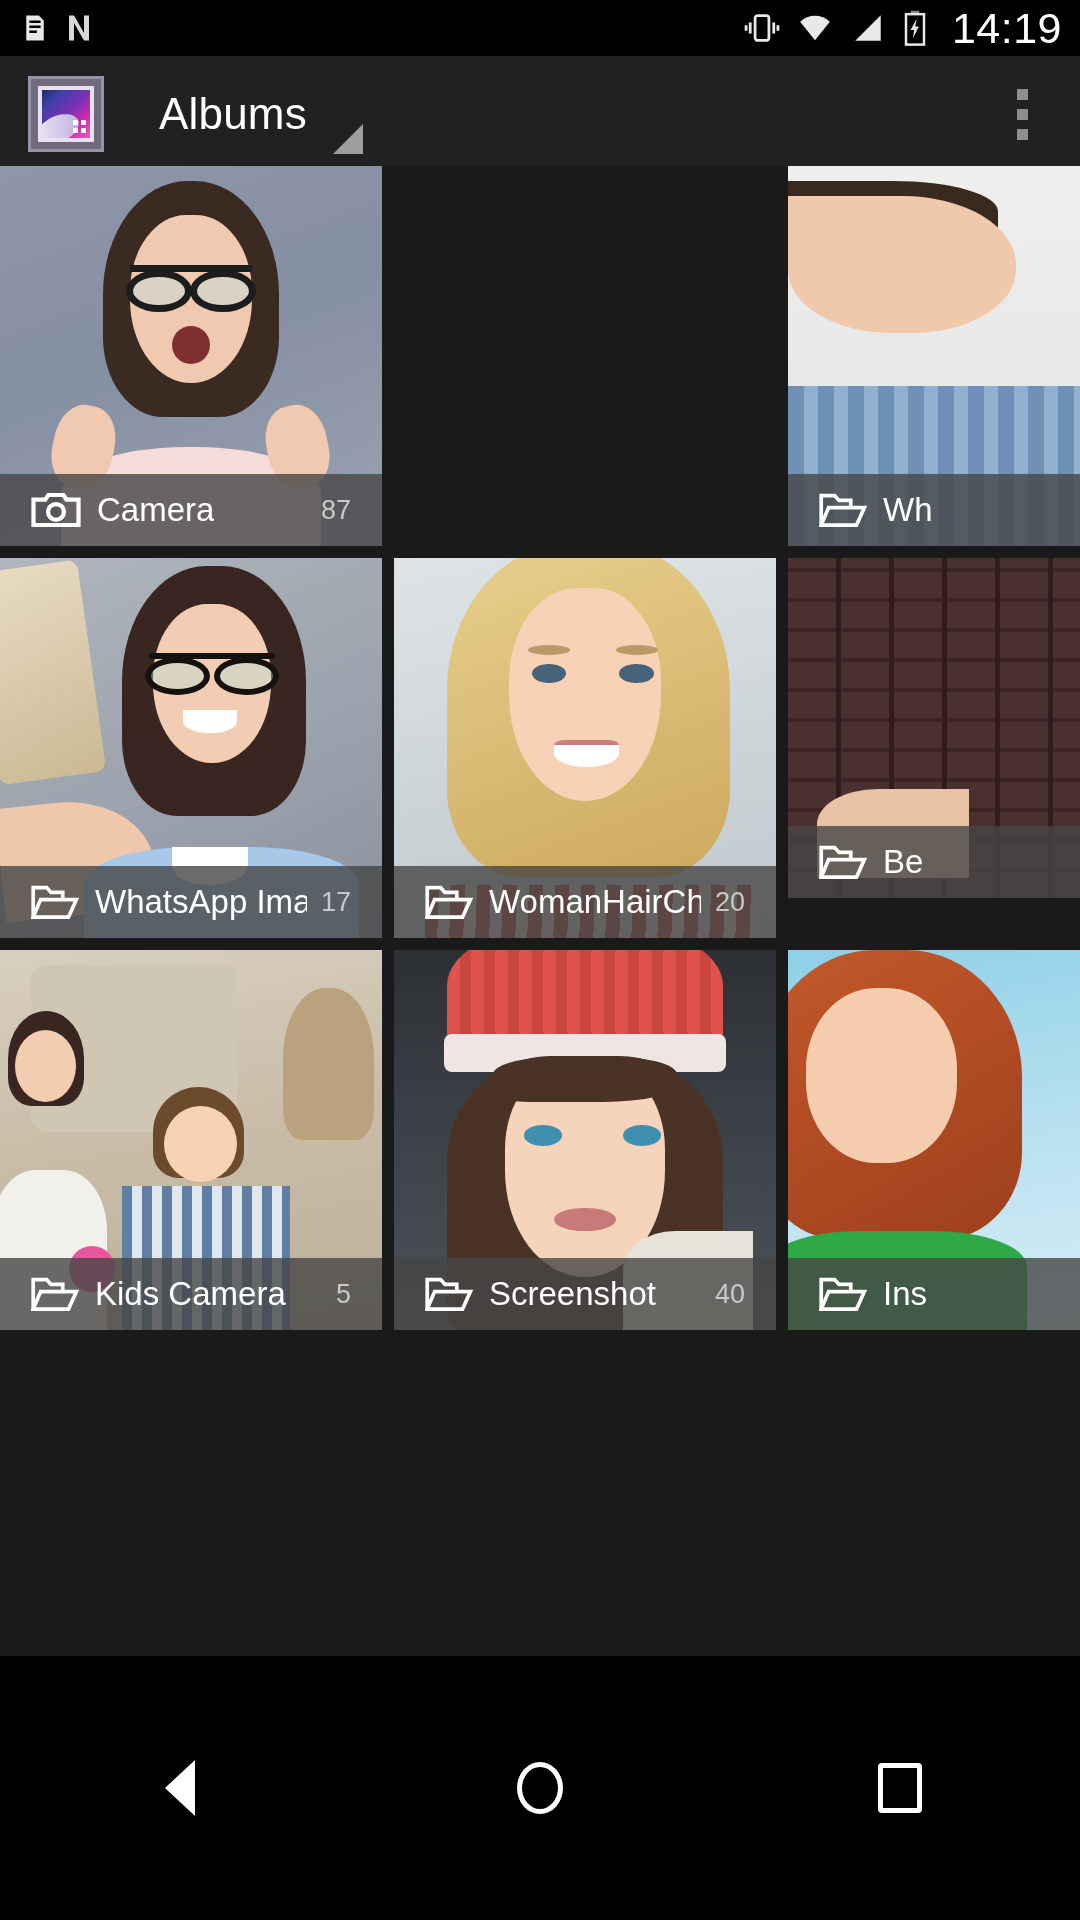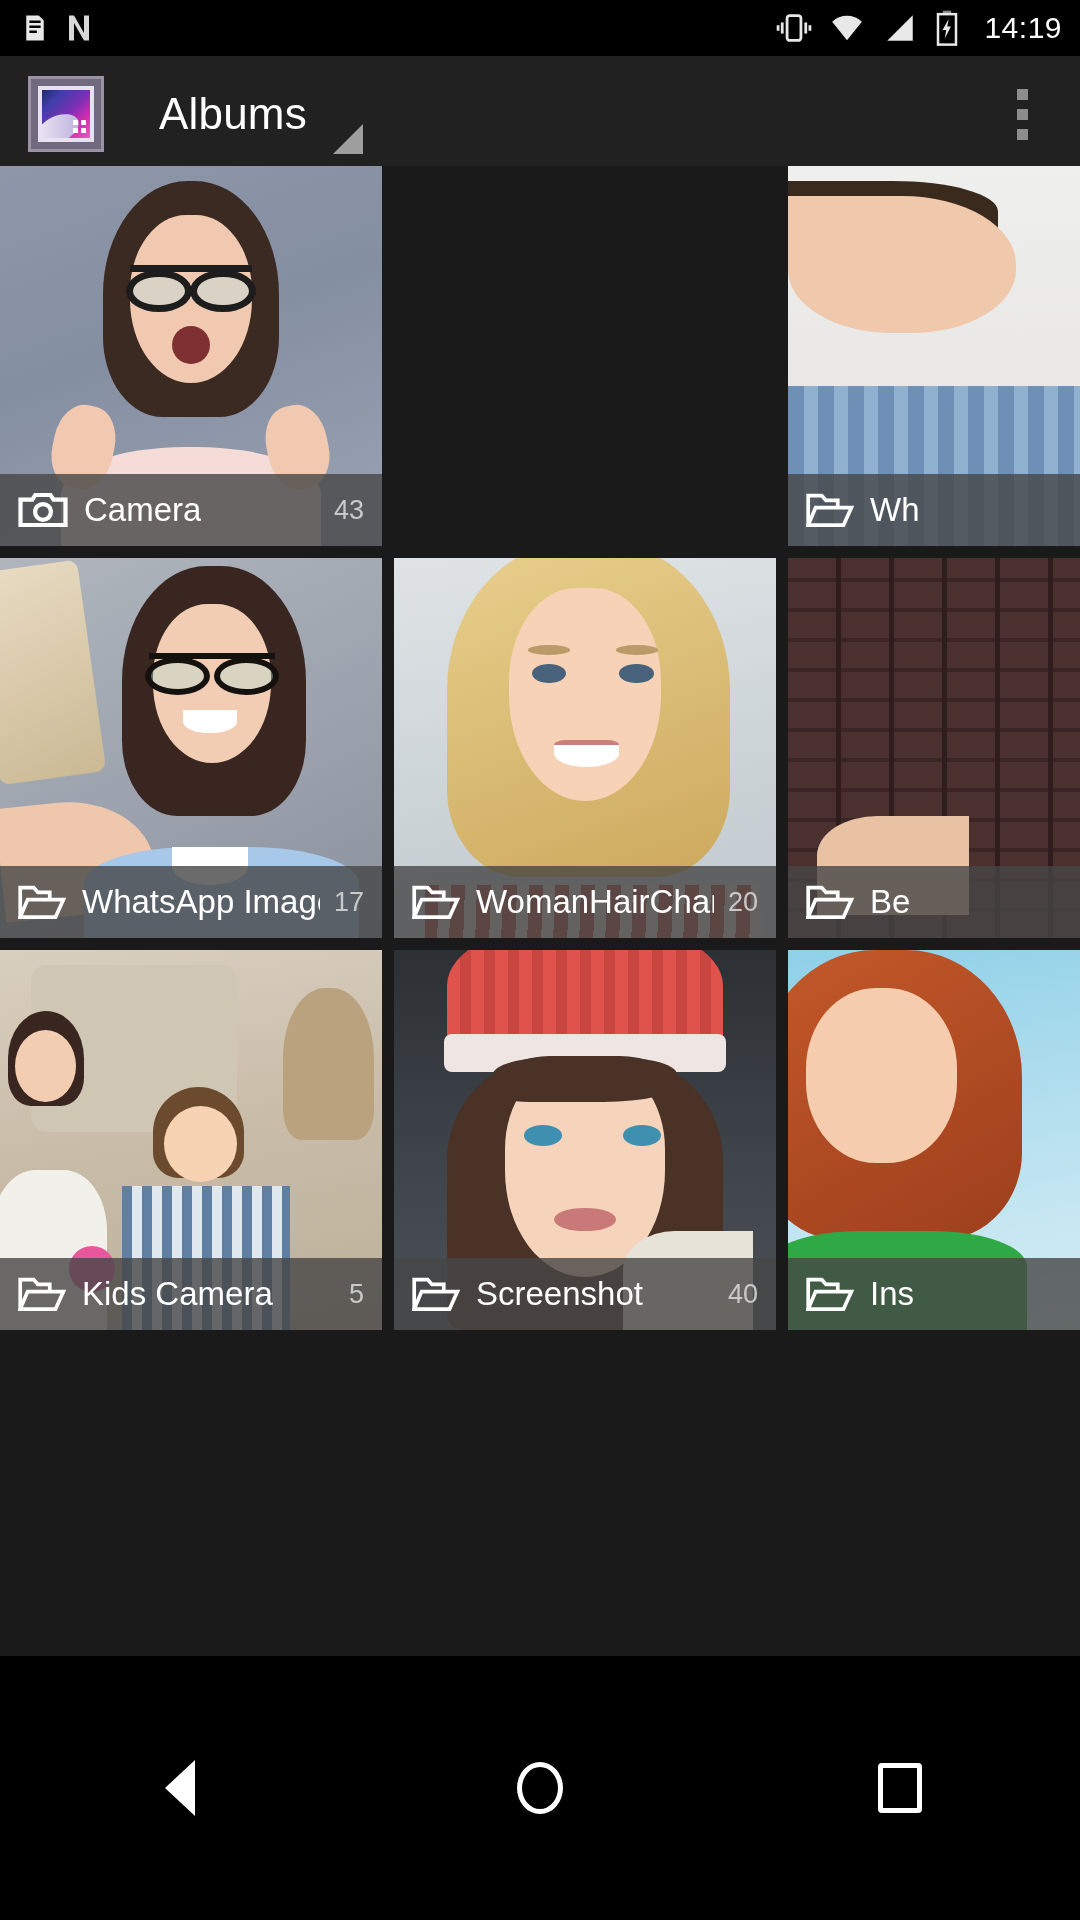--- a/index.html
+++ b/index.html
@@ -13,21 +13,21 @@
   
   .statusbar{
     position:absolute; left:0; top:0; width:1080px; height:56px;
     background:#000; display:flex; align-items:center;
     padding:0 18px 0 20px;
   }
   .sb-left{ display:flex; align-items:center; gap:14px; }
   .sb-spacer{ flex:1; }
   .sb-right{ display:flex; align-items:center; gap:16px; }
   .sb-time{
-    color:#fff; font-size:30px; letter-spacing:0.5px;
+    color:#fff; font-size:43px; letter-spacing:0.5px;
     font-family:"Liberation Sans", sans-serif; margin-left:8px;
   }
   .ic{ display:block; }
 
   
   .appbar{
     position:absolute; left:0; top:56px; width:1080px; height:116px;
     background:#212121; display:flex; align-items:center;
   }
   .app-icon{
@@ -76,21 +76,21 @@
   
   .grid{
     position:absolute; left:0; top:166px; width:1080px; height:1490px;
     background:#1a1a1a;
   }
   .tile{ position:absolute; overflow:hidden; background:#2b2b2b; }
   .tile .photo{ position:absolute; inset:0; }
   .tile .bar{
     position:absolute; left:0; right:0; bottom:0; height:72px;
     background:rgba(70,70,70,0.80);
-    display:flex; align-items:center; padding:0 18px;
+    display:flex; align-items:center; padding:0 31px;
   }
   .tile .bar .ttl{
     color:#fff; font-size:33px; margin-left:16px; white-space:nowrap;
     overflow:hidden;
   }
   .tile .bar .cnt{
     color:#c9c9c9; font-size:27px; margin-left:auto; padding-left:14px;
   }
   .folder-ic, .cam-ic{ flex:none; }
 
@@ -314,21 +314,21 @@
           <div class="h1"></div>
           <div class="h2"></div>
         </div>
       </div>
       <div class="bar">
         <svg class="cam-ic" width="50" height="40" viewBox="0 0 26 20">
           <path fill="none" stroke="#fff" stroke-width="2.2" d="M1.3 4.6h6.1l1.6-2.4h7.9l1.6 2.4h6.2v13.2H1.3z"></path>
           <circle cx="13" cy="11" r="4.1" fill="none" stroke="#fff" stroke-width="2.2"></circle>
         </svg>
         <span class="ttl">Camera</span>
-        <span class="cnt">43</span>
+        <span class="cnt">87</span>
       </div>
     </div>
     <div class="tile" style="left: 788px; top: 0px; width: 292px; height: 380px;">
       <div class="photo">
         <div class="ph p3">
           <div class="hr"></div>
           <div class="hd"></div>
           <div class="sh"></div>
         </div>
       </div>
@@ -377,21 +377,21 @@
       </div>
       <div class="bar">
         <svg class="folder-ic" width="48" height="40" viewBox="0 0 26 20">
           <path fill="none" stroke="#fff" stroke-width="2" d="M1.2 18.2V2.2h7.3l2.3 2.6h6.4v3.1"></path>
           <path fill="none" stroke="#fff" stroke-width="2" d="M1.2 18.2l4-9.5h19.4l-4.3 9.5z"></path>
         </svg>
         <span class="ttl">WomanHairChanger</span>
         <span class="cnt">20</span>
       </div>
     </div>
-    <div class="tile" style="left: 788px; top: 392px; width: 292px; height: 380px;">
+    <div class="tile" style="left: 788px; top: 392px; width: 292px; height: 340px;">
       <div class="photo">
         <div class="ph p6">
           <div class="b"></div>
           <div class="arm"></div>
         </div>
       </div>
       <div class="bar">
         <svg class="folder-ic" width="48" height="40" viewBox="0 0 26 20">
           <path fill="none" stroke="#fff" stroke-width="2" d="M1.2 18.2V2.2h7.3l2.3 2.6h6.4v3.1"></path>
           <path fill="none" stroke="#fff" stroke-width="2" d="M1.2 18.2l4-9.5h19.4l-4.3 9.5z"></path>

